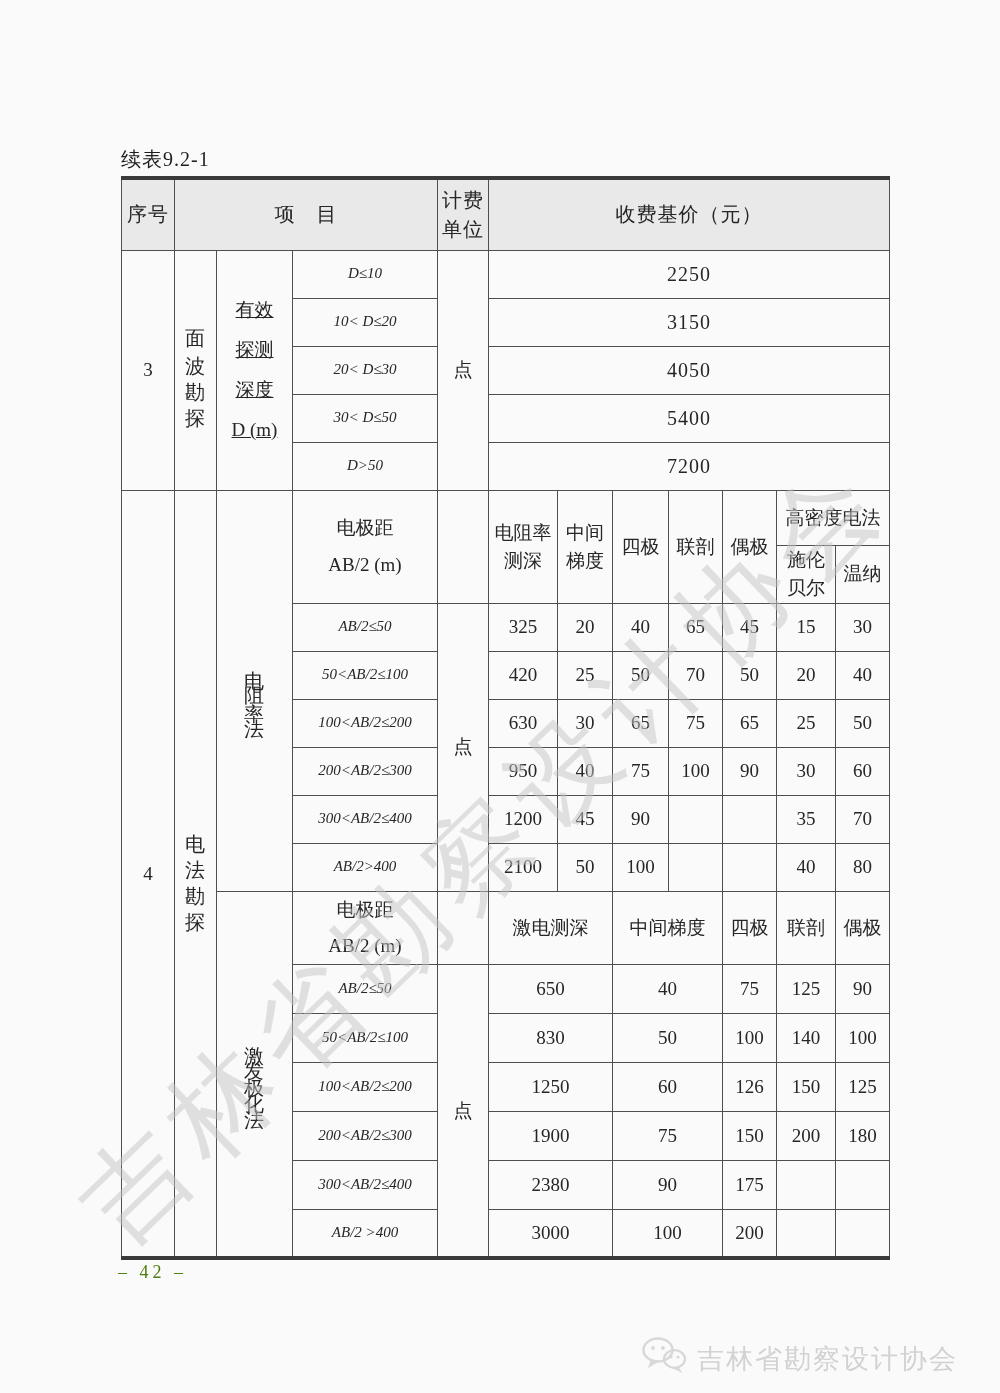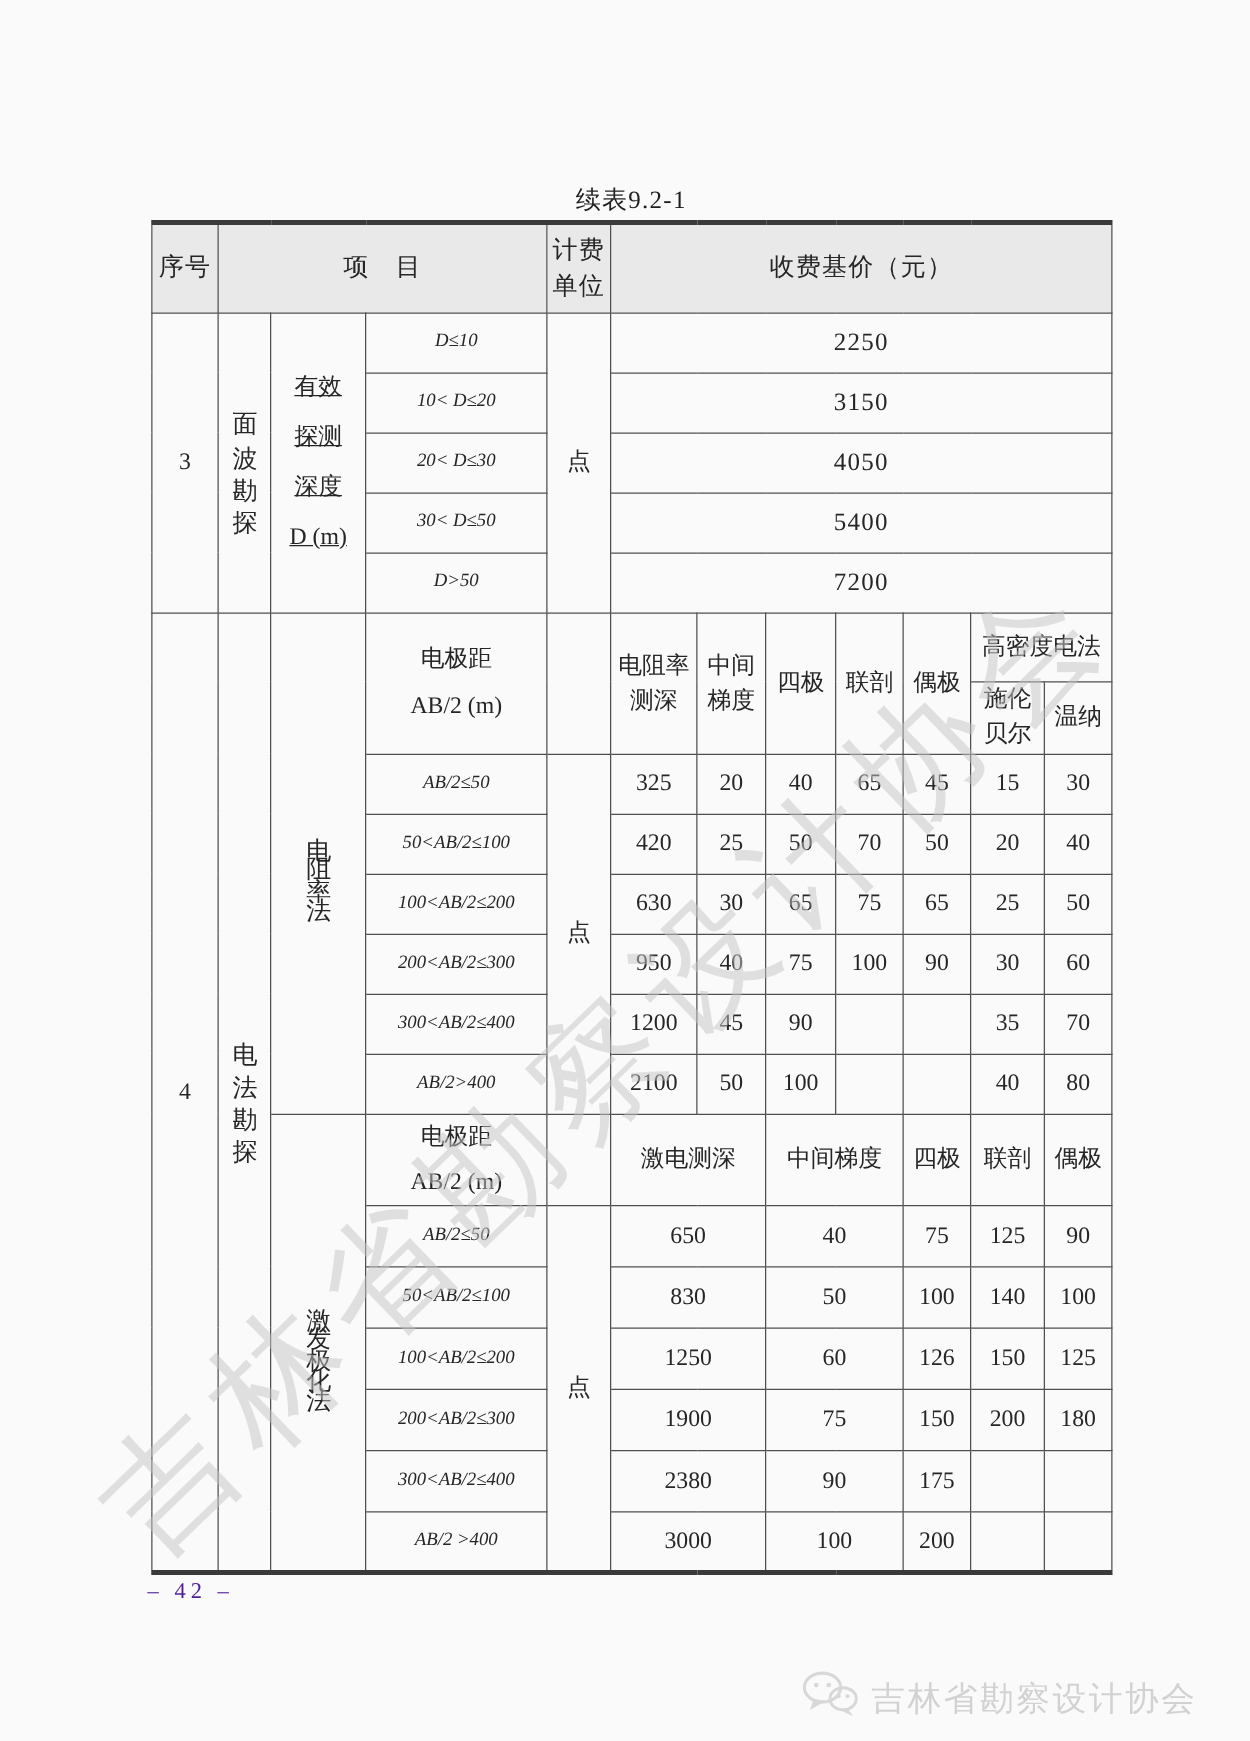--- a/index.html
+++ b/index.html
@@ -4,21 +4,21 @@
 <style>
   html,body{margin:0;padding:0;}
   body{
     width:1000px;height:1393px;position:relative;overflow:hidden;
     background:#fafafa;
     font-family:"Liberation Serif","DejaVu Serif",serif;
     color:#262626;
   }
   .cont-label{
     position:absolute;top:146px;left:121px;width:768px;
-    text-align:center;font-size:20px;letter-spacing:1px;color:#1f1f1f;
+    text-align:left;font-size:20px;letter-spacing:1px;color:#1f1f1f;
   }
   table.fee{
     position:absolute;top:176px;left:121px;width:646px;
     border-collapse:collapse;table-layout:fixed;
     border-top:4px solid #3a3a3a;border-bottom:4px solid #3a3a3a;
     border-left:1px solid #4f4f4f;border-right:1px solid #4f4f4f;
   }
   td{
     border:1px solid #4f4f4f;
     text-align:center;vertical-align:middle;
@@ -44,21 +44,21 @@
   .vtext.wide{letter-spacing:26px;}
   .watermark{
     position:absolute;left:-66px;top:781px;width:1100px;
     text-align:center;white-space:nowrap;
     font-size:105px;letter-spacing:14px;color:#c6c6c6;opacity:.5;
     transform:rotate(-44deg);transform-origin:50% 50%;
     pointer-events:none;z-index:3;
   }
   .pageno{
     position:absolute;left:118px;top:1262px;
-    font-size:18px;letter-spacing:4px;color:#4c1d95;
+    font-size:18px;letter-spacing:4px;color:#4d7c0f;
   }
   .brand{
     position:absolute;top:1336px;right:42px;
     display:flex;align-items:center;gap:10px;
     color:#d2d2d2;font-size:27px;letter-spacing:2px;
     font-family:"Liberation Sans","DejaVu Sans",sans-serif;
   }
 </style>
 </head>
 <body>

